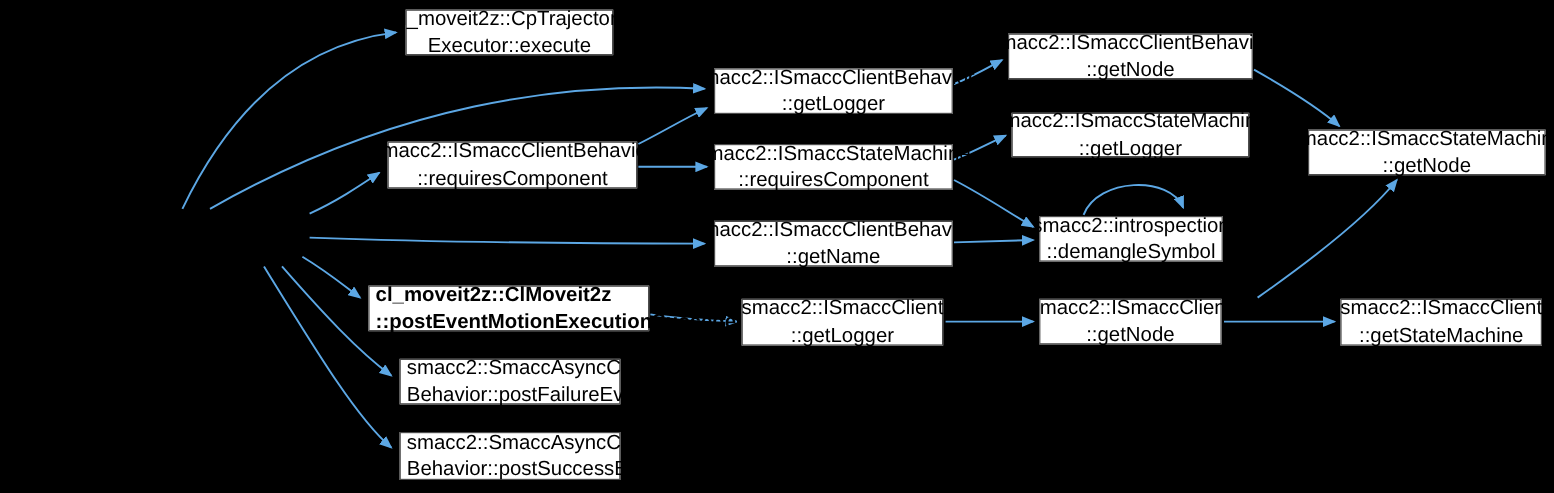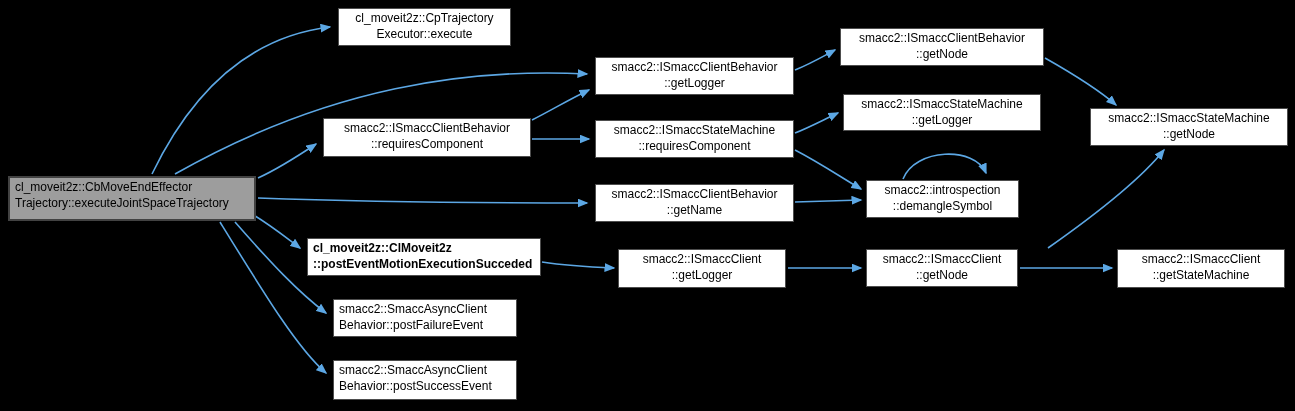--- a/index.html
+++ b/index.html
@@ -9,24 +9,24 @@
     background:#000;
     font-family:"Liberation Sans", sans-serif;
     overflow:hidden;
   }
   #edges{position:absolute;left:0;top:0;width:1295px;height:411px;}
   .node{
     position:absolute;
     background:#fff;
     border:1px solid #4d4d4d;
     color:#000;
-    font-size:12px;
+    font-size:17px;
     line-height:1.3;
     display:flex;
-    align-items:flex-start;
+    align-items:center;
     justify-content:center;
     text-align:center;
     box-sizing:border-box;
     padding:2px 5px;
     cursor:pointer;
   }
   .node .lbl{white-space:pre-line;}
   .node.left{justify-content:flex-start;text-align:left;}
   .node.root{background:#9d9d9d;border:2px solid #424242;font-weight:normal;}
   path.edge{fill:none;stroke:#5ca7e4;stroke-width:1.6;}
@@ -73,24 +73,20 @@
     <path class="edge" d="M 795,150 C 820,163 839,176 861,189" marker-end="url(#arrow)"></path>
     <path class="edge" d="M 795,202 L 861,200" marker-end="url(#arrow)"></path>
     <path class="edge" d="M 903,179 C 915,148 975,146 986,173" marker-end="url(#arrow)"></path>
     <path class="edge" d="M 1045,58 C 1075,75 1099,90 1116,105" marker-end="url(#arrow)"></path>
     <path class="edge" d="M 1048,248 C 1095,215 1140,180 1164,150" marker-end="url(#arrow)"></path>
     <path class="edge" d="M 542,262 C 568,266 590,267 614,268" marker-end="url(#arrow)"></path>
     <path class="edge" d="M 788,268 L 861,268" marker-end="url(#arrow)"></path>
     <path class="edge" d="M 1020,268 L 1112,268" marker-end="url(#arrow)"></path>
   </svg>
 
-  <div id="n-root" class="node root left">
-    <span class="lbl">cl_moveit2z::CbMoveEndEffector
-Trajectory::executeJointSpaceTrajectory</span>
-  </div>
 
   <div id="n-cp-execute" class="node">
     <span class="lbl">cl_moveit2z::CpTrajectory
 Executor::execute</span>
   </div>
 
   <div id="n-cb-requires" class="node">
     <span class="lbl">smacc2::ISmaccClientBehavior
 ::requiresComponent</span>
   </div>

